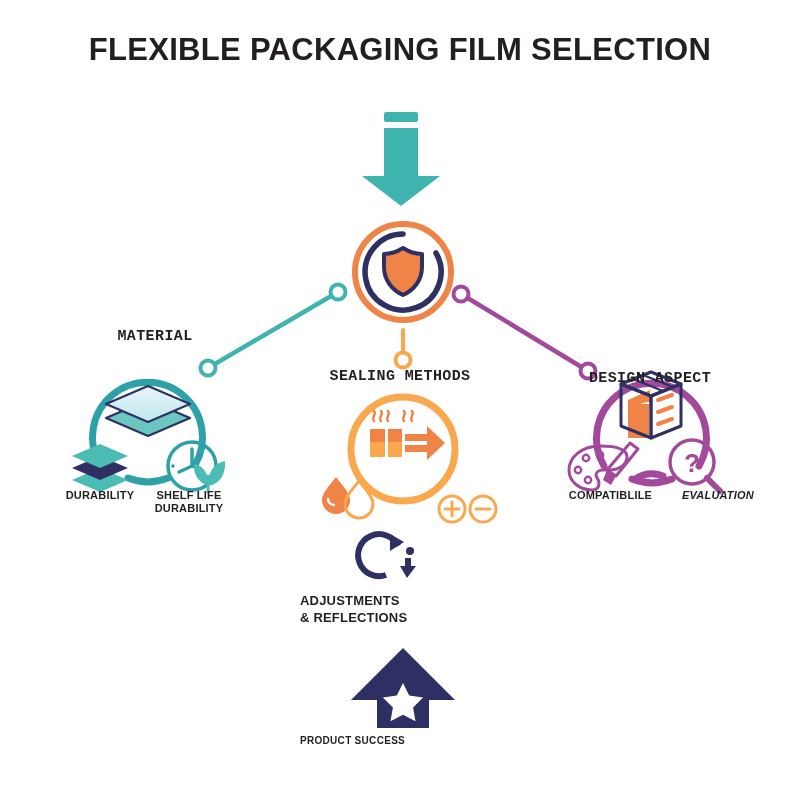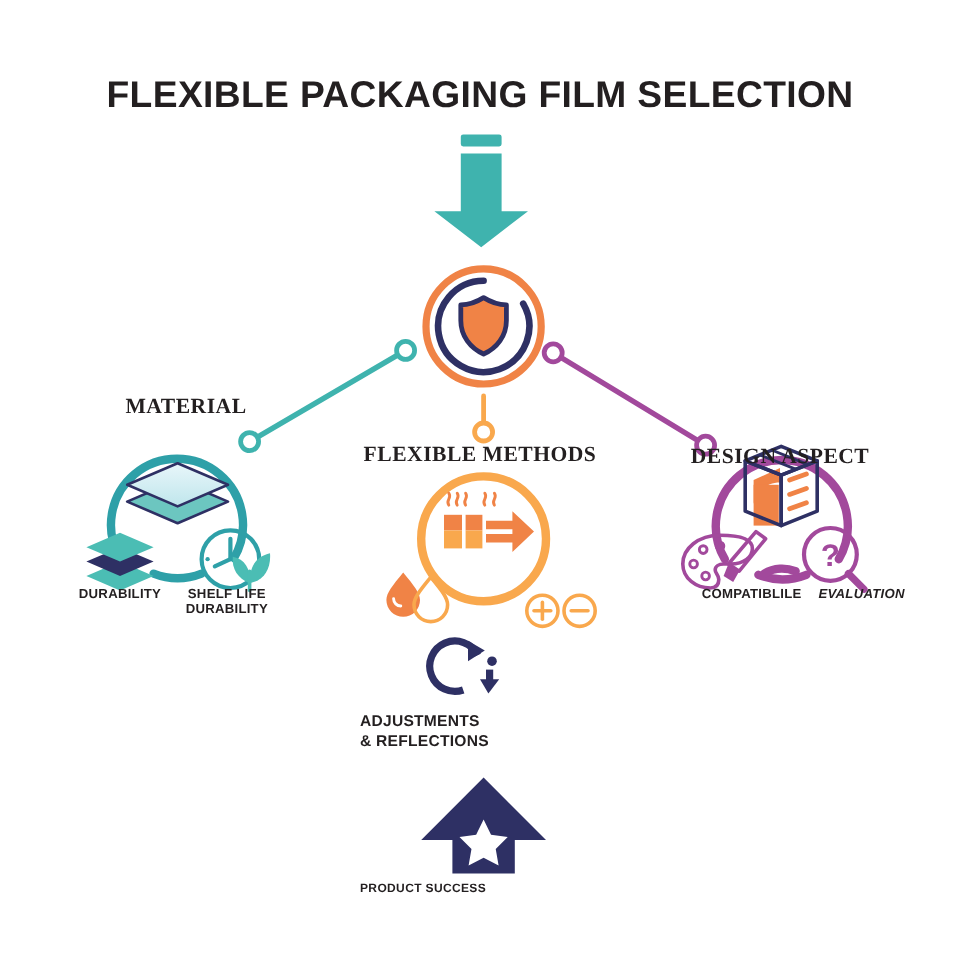--- a/index.html
+++ b/index.html
@@ -21,39 +21,39 @@
     left: 0;
     top: 0;
     width: 800px;
     height: 800px;
   }
 
   
   #title {
     position: absolute;
     left: 0;
-    top: 61px;
+    top: 32px;
     width: 800px;
     text-align: center;
     font-size: 31px;
     font-weight: bold;
     letter-spacing: 0.3px;
     color: #231f20;
     font-family: "Liberation Sans", sans-serif;
   }
 
   
   .section-label {
     position: absolute;
     text-align: center;
-    font-size: 18px;
+    font-size: 15px;
     font-weight: bold;
     color: #231f20;
     letter-spacing: 0.4px;
-    font-family: Liberation Serif, serif;
+    font-family: Liberation Mono, monospace;
     white-space: nowrap;
   }
 
   .sub-label {
     position: absolute;
     text-align: center;
     font-size: 11px;
     font-weight: bold;
     color: #231f20;
     letter-spacing: 0.2px;
@@ -68,21 +68,21 @@
     color: #231f20;
     font-family: "Liberation Sans", sans-serif;
   }
 
   #label-material   { left: 55px;  top: 328px; width: 200px; }
   #label-sealing    { left: 300px; top: 368px; width: 200px; }
   #label-design     { left: 540px; top: 328px; width: 220px; margin-top: 42px; }
 
   #label-durability { left: 45px;  top: 489px; width: 110px; }
   #label-shelflife  { left: 134px; top: 489px; width: 110px; }
-  #label-compat     { left: 553px; top: 489px; width: 115px; text-align: right; }
+  #label-compat     { left: 553px; top: 489px; width: 115px; }
   #label-evaluation { left: 663px; top: 489px; width: 110px; font-style: italic; }
 
   #label-adjust {
     left: 300px; top: 592px; width: 200px;
     font-size: 13px; line-height: 17px; letter-spacing: 0.2px;
   }
   #label-success {
     left: 300px; top: 735px; width: 200px;
     font-size: 10px; letter-spacing: 0.3px;
   }
@@ -272,21 +272,21 @@
 
   <g>
     <path d="M403 648 L455 700 h-26 v28 h-52 v-28 h-26 Z" fill="#2E3064"></path>
     <path d="M403 683 l6.2 12.6 l13.9 2 l-10 9.8 l2.4 13.8 l-12.5 -6.5 l-12.5 6.5 l2.4 -13.8 l-10 -9.8 l13.9 -2 z" fill="#ffffff"></path>
   </g>
 
 </svg>
 
 <div class="section-label" id="label-material">MATERIAL</div>
 
-<div class="section-label" id="label-sealing">FLEXIBLE METHODS</div>
+<div class="section-label" id="label-sealing">SEALING METHODS</div>
 
 <div class="section-label" id="label-design">DESIGN ASPECT</div>
 
 <div class="sub-label" id="label-durability">DURABILITY</div>
 
 <div class="sub-label" id="label-shelflife">
   <span>SHELF LIFE</span><br>
   <span>DURABILITY</span>
 </div>
 

